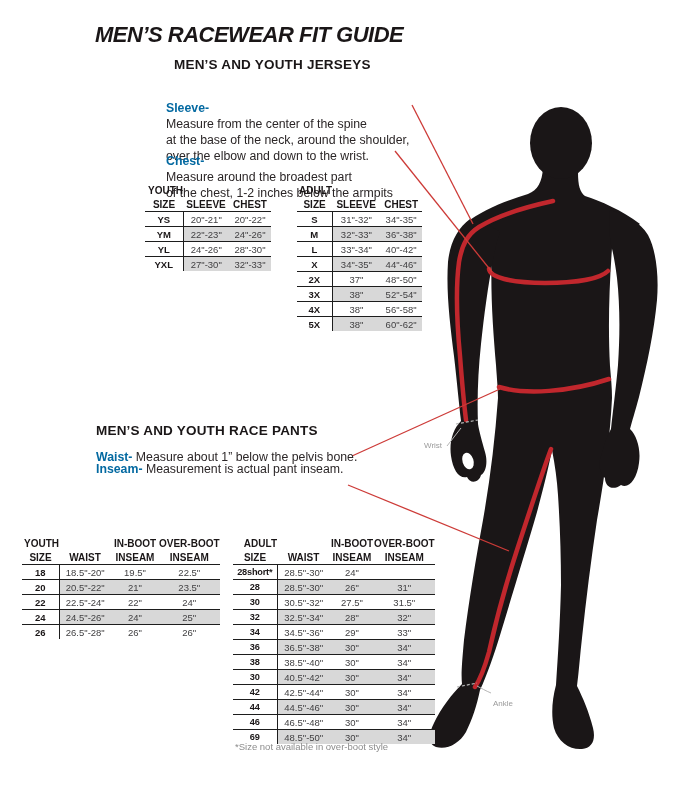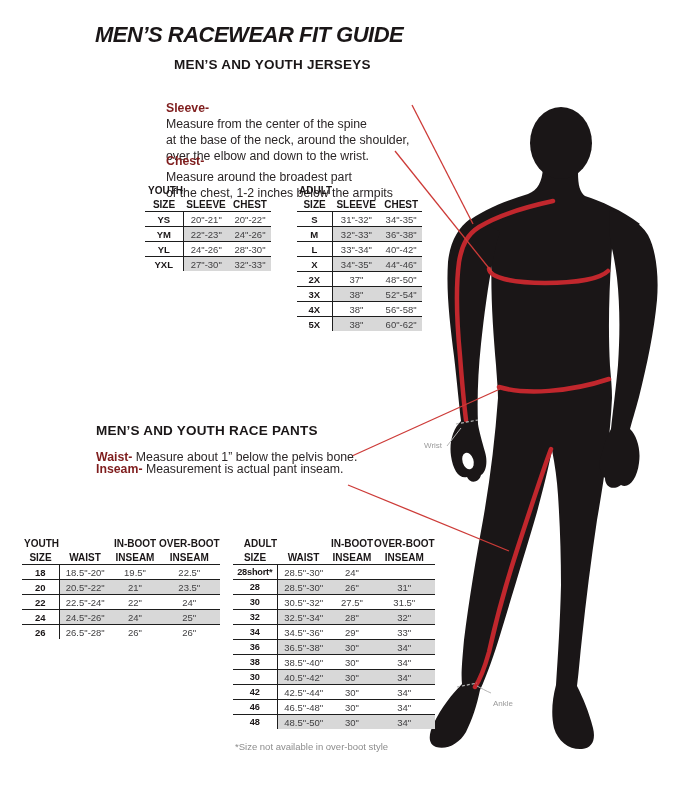--- a/index.html
+++ b/index.html
@@ -11,21 +11,21 @@
   #title{
     left:95px;top:22px;font-size:22px;font-weight:800;font-style:italic;
     letter-spacing:-0.5px;white-space:nowrap;color:#1a1617;
   }
   .section-heading{
     font-size:13.5px;font-weight:700;letter-spacing:0.2px;white-space:nowrap;color:#1a1617;
   }
   #jersey-heading{left:166px;top:57px;padding-left:8px;}
   #pants-heading{left:96px;top:423px;}
   .note{font-size:12.3px;line-height:16px;color:#2b2627;white-space:pre-line;}
-  .note .term{color:#7f1d1d;font-weight:700;}
+  .note .term{color:#0369a1;font-weight:700;}
   #note-sleeve{left:166px;top:84px;width:260px;}
   #note-chest{left:166px;top:137px;width:260px;}
   #note-waist{left:96px;top:449px;white-space:nowrap;}
   #note-inseam{left:96px;top:461px;white-space:nowrap;}
 
   
   table.size-table{border-collapse:collapse;table-layout:fixed;}
   table.size-table th, table.size-table td{
     padding:0;margin:0;text-align:center;vertical-align:middle;overflow:hidden;white-space:nowrap;
   }
@@ -391,27 +391,33 @@
           <td class="shade">30"</td>
           <td class="shade">34"</td>
         </tr>
         <tr>
           <td>42</td>
           <td>42.5"-44"</td>
           <td>30"</td>
           <td>34"</td>
         </tr>
         <tr>
+          <td>44</td>
+          <td class="shade">44.5"-46"</td>
+          <td class="shade">30"</td>
+          <td class="shade">34"</td>
+        </tr>
+        <tr>
           <td>46</td>
           <td>46.5"-48"</td>
           <td>30"</td>
           <td>34"</td>
         </tr>
         <tr>
-          <td>48</td>
+          <td>69</td>
           <td class="shade">48.5"-50"</td>
           <td class="shade">30"</td>
           <td class="shade">34"</td>
         </tr>
       </tbody>
     </table>
 
   <div id="footnote" class="abs">*Size not available in over-boot style</div>
 
 </div>

